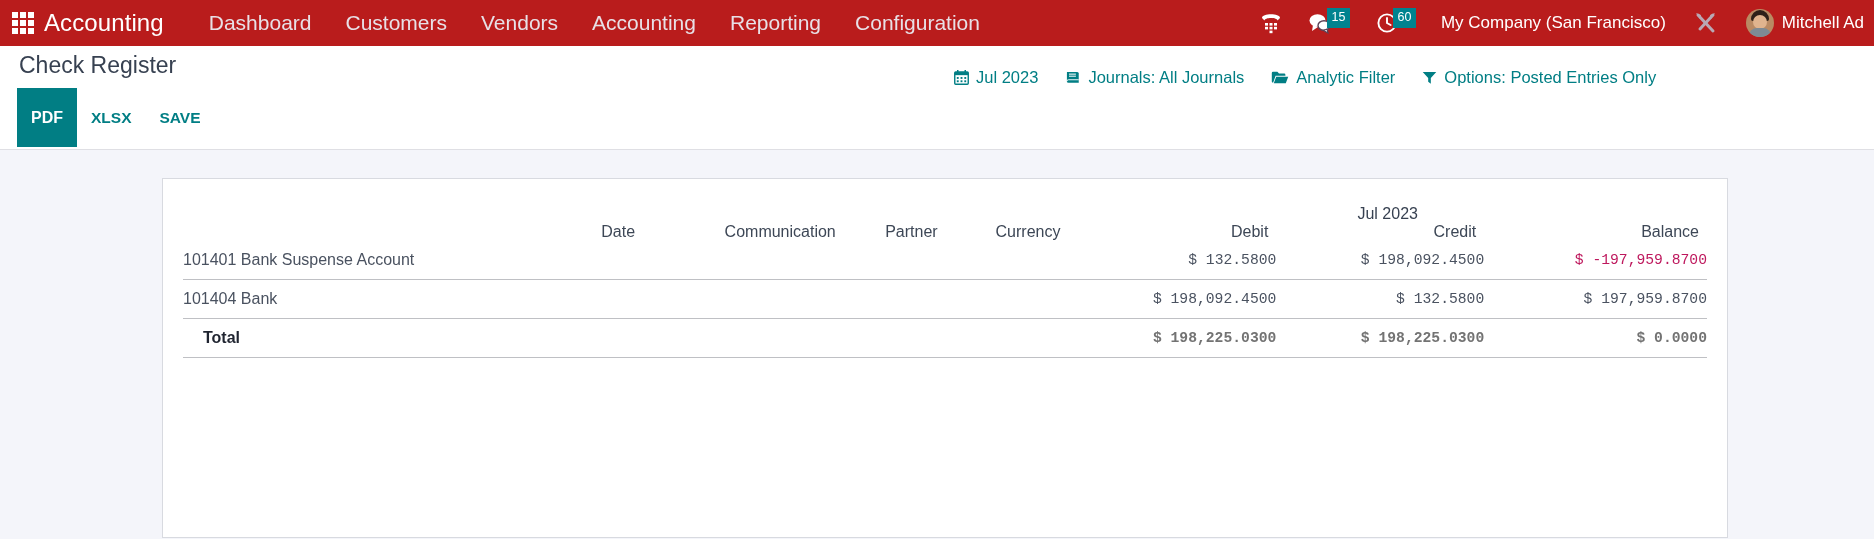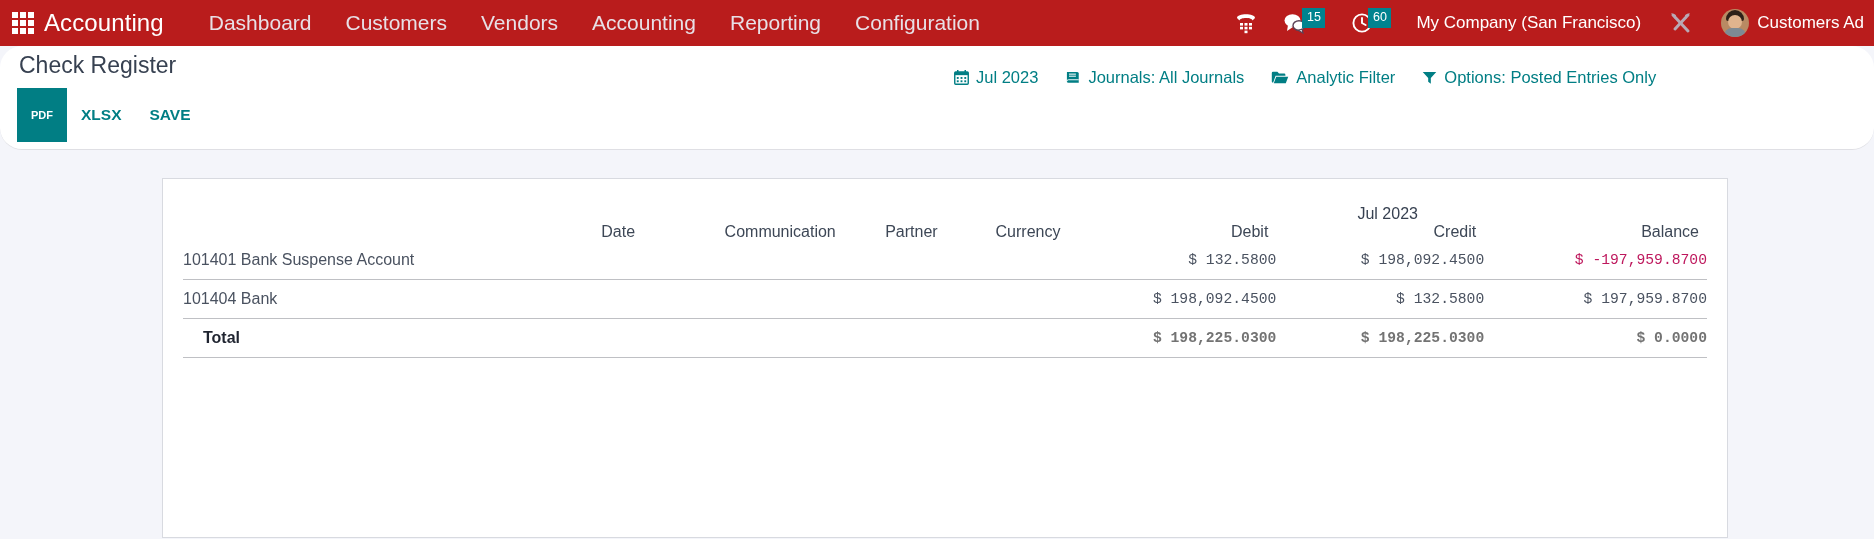--- a/index.html
+++ b/index.html
@@ -138,39 +138,38 @@
     padding-right: 10px;
   }
 
   
   .control-panel {
     background: #ffffff;
     border-bottom: 1px solid #dfdfe4;
     height: 104px;
     box-sizing: border-box;
     position: relative;
-    border-radius: 22px;
   }
   .cp-left {
     position: absolute;
     left: 17px;
     top: 6px;
   }
   .page-title {
     font-size: 23px;
     color: #374151;
     font-weight: 400;
     margin: 0 0 8px 2px;
     line-height: 1.2;
   }
   .btn-row { display: flex; align-items: center; }
   .btn-pdf {
     background: #017e84;
     color: #ffffff;
-    font-size: 11px;
+    font-size: 16px;
     font-weight: bold;
     padding: 21px 14px;
     border: none;
     cursor: pointer;
     line-height: 1.1;
   }
   .btn-flat {
     background: transparent;
     color: #017e84;
     font-size: 15.5px;
@@ -355,21 +354,21 @@
         <path d="M3 2 L8 4 L7 8 Z" fill="#b9a8b4"></path>
         <path d="M22 2 L17 4 L18 8 Z" fill="#b9a8b4"></path>
       </svg>
     </div>
 
     <div class="avatar">
       <div class="hair"></div>
         <div class="face"></div>
         <div class="shirt"></div>
     </div>
-    <div class="user-name">Customers Ad</div>
+    <div class="user-name">Mitchell Ad</div>
   </div>
 </div>
 
 <div class="control-panel">
 
   <div class="cp-left">
     <div class="page-title">Check Register</div>
     <div class="btn-row">
       <button class="btn-pdf">PDF</button>
       <button class="btn-flat">XLSX</button>

